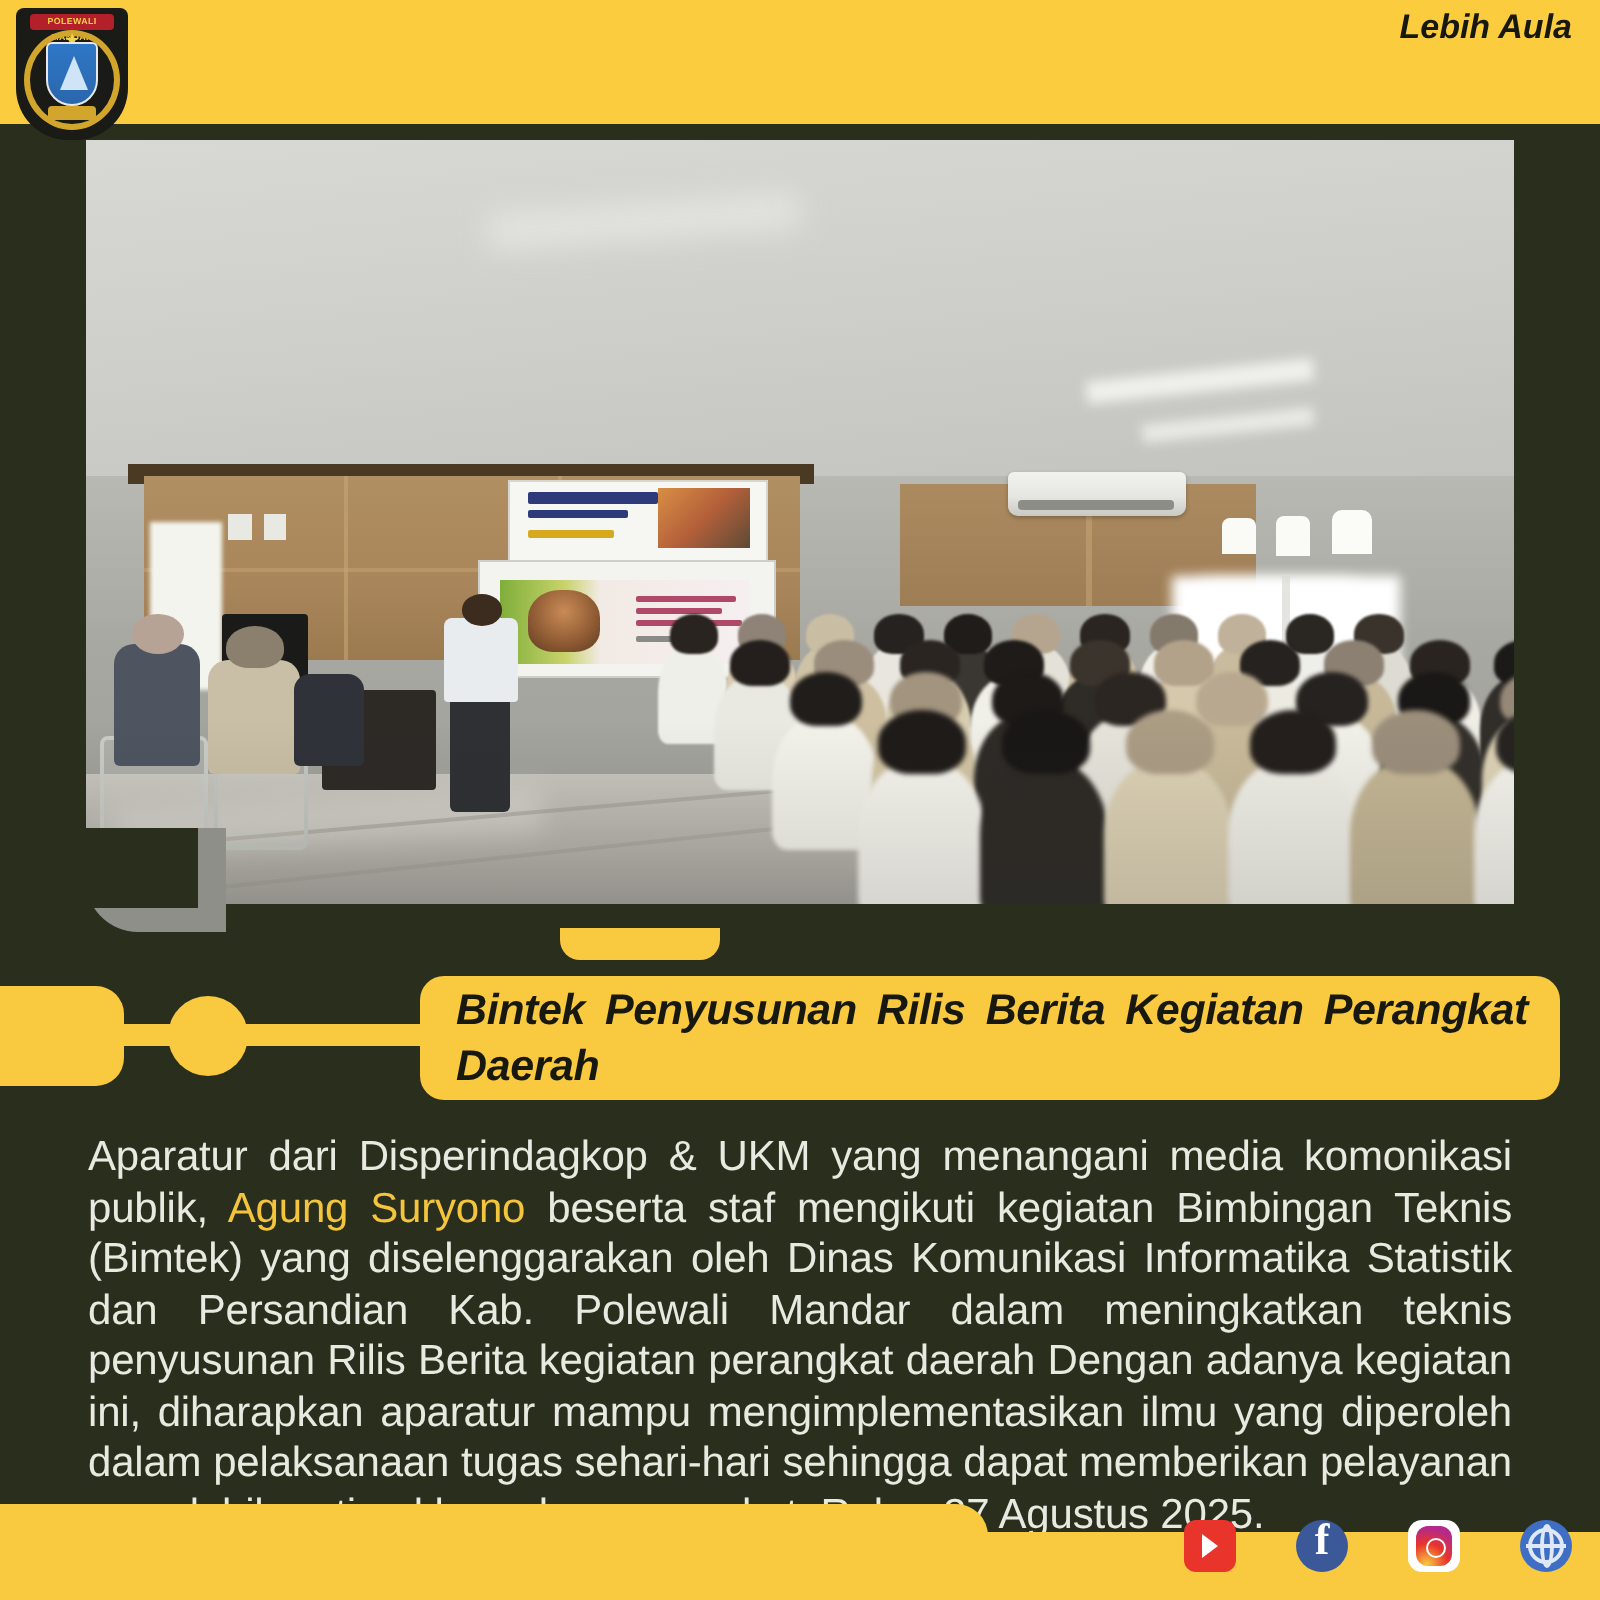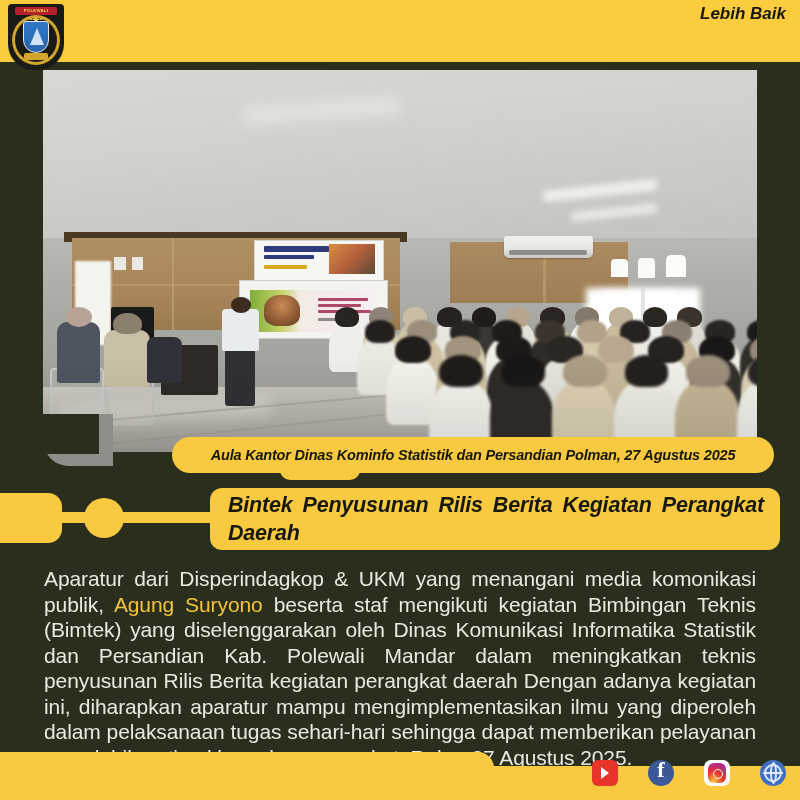--- a/index.html
+++ b/index.html
@@ -157,21 +157,21 @@
         <div class="emb-ribbon">
           <span>POLEWALI MANDAR</span>
         </div>
         <div class="emb-wreath"></div>
         <div class="emb-star">★</div>
         <div class="emb-shield"></div>
         <div class="emb-base"></div>
       </div>
     </div>
     <div class="polman">
-      <div class="polman-sub">Lebih Baik</div>
+      <div class="polman-sub">Lebih Aula</div>
     </div>
   </div>
 
   <div class="photo-corner-in"></div>
   <div class="photo-frame">
     <div class="photo">
       <div class="p-ceiling"></div>
       <div class="p-ceil-light3"></div>
       <div class="p-ceil-light1"></div>
       <div class="p-ceil-light2"></div>
@@ -294,23 +294,20 @@
           <div class="aud" style="left: 90.09%; top: 74.7%; width: 6.12%; height: 8.4%; background: rgb(155, 142, 123); border-radius: 50% 50% 38% 38%; filter: blur(1.35px);"></div>
           <div class="aud" style="left: 97.2%; top: 81%; width: 9%; height: 21%; background: rgb(243, 242, 235); border-radius: 48% 48% 14% 14%; filter: blur(1.35px);"></div>
           <div class="aud" style="left: 98.73%; top: 74.7%; width: 6.12%; height: 8.4%; background: rgb(39, 35, 33); border-radius: 50% 50% 38% 38%; filter: blur(1.35px);"></div>
         </div>
       <div class="p-crowdshadow"></div>
     </div>
   </div>
   <div class="photo-corner"></div>
 
   <div class="caption-notch"></div>
-  <div class="caption">
-    <span>Aula Kantor Dinas Kominfo Statistik dan Persandian Polman, 27 Agustus 2025</span>
-  </div>
 
   <div class="title-deco-rect"></div>
   <div class="title-deco-line1"></div>
   <div class="title-deco-circle"></div>
   <div class="title-deco-line2"></div>
   <div class="title-box">
     <h1>Bintek Penyusunan Rilis Berita Kegiatan Perangkat Daerah</h1>
   </div>
 
   <div class="body-text">

